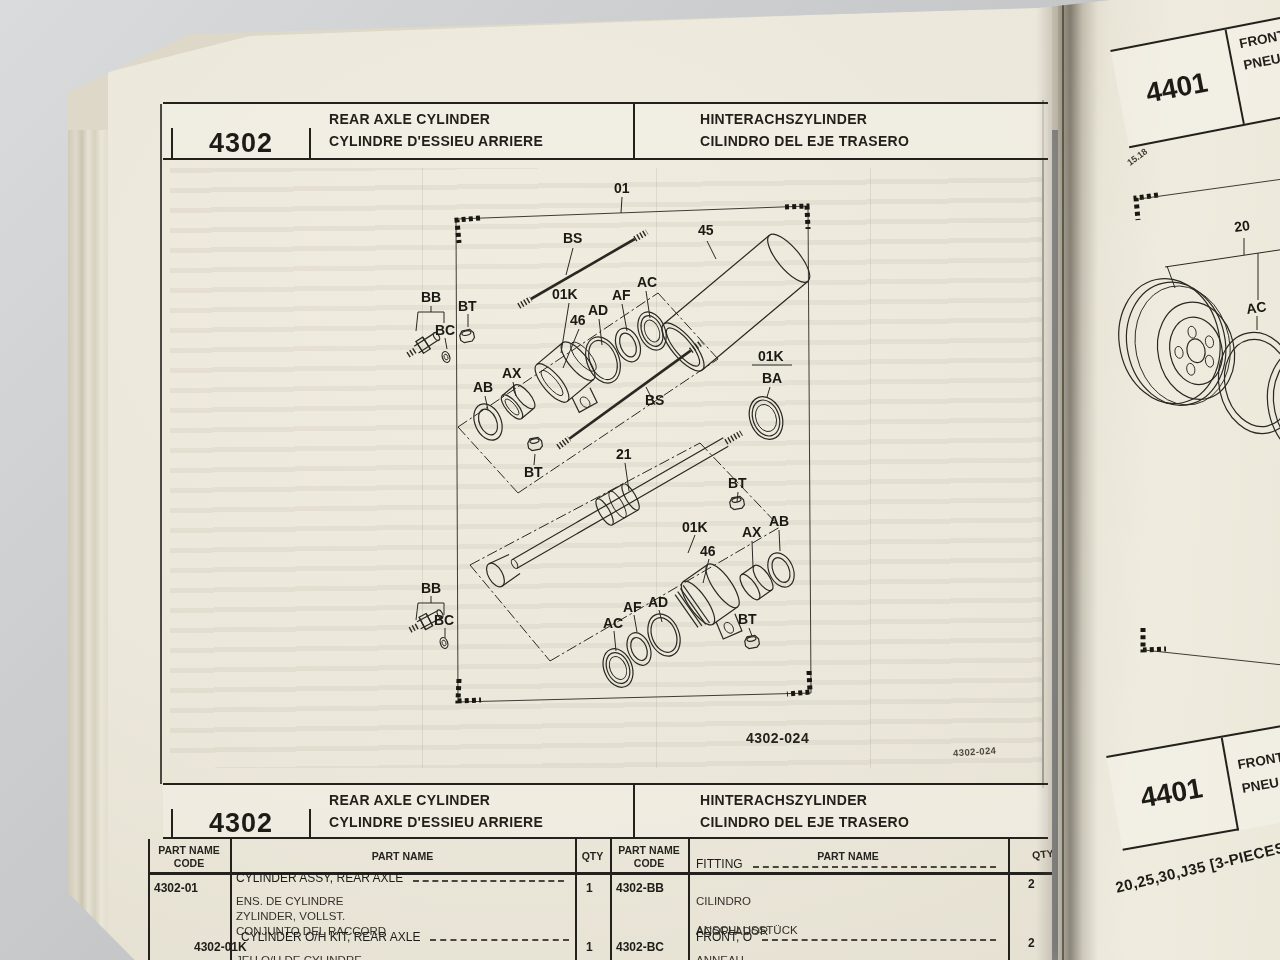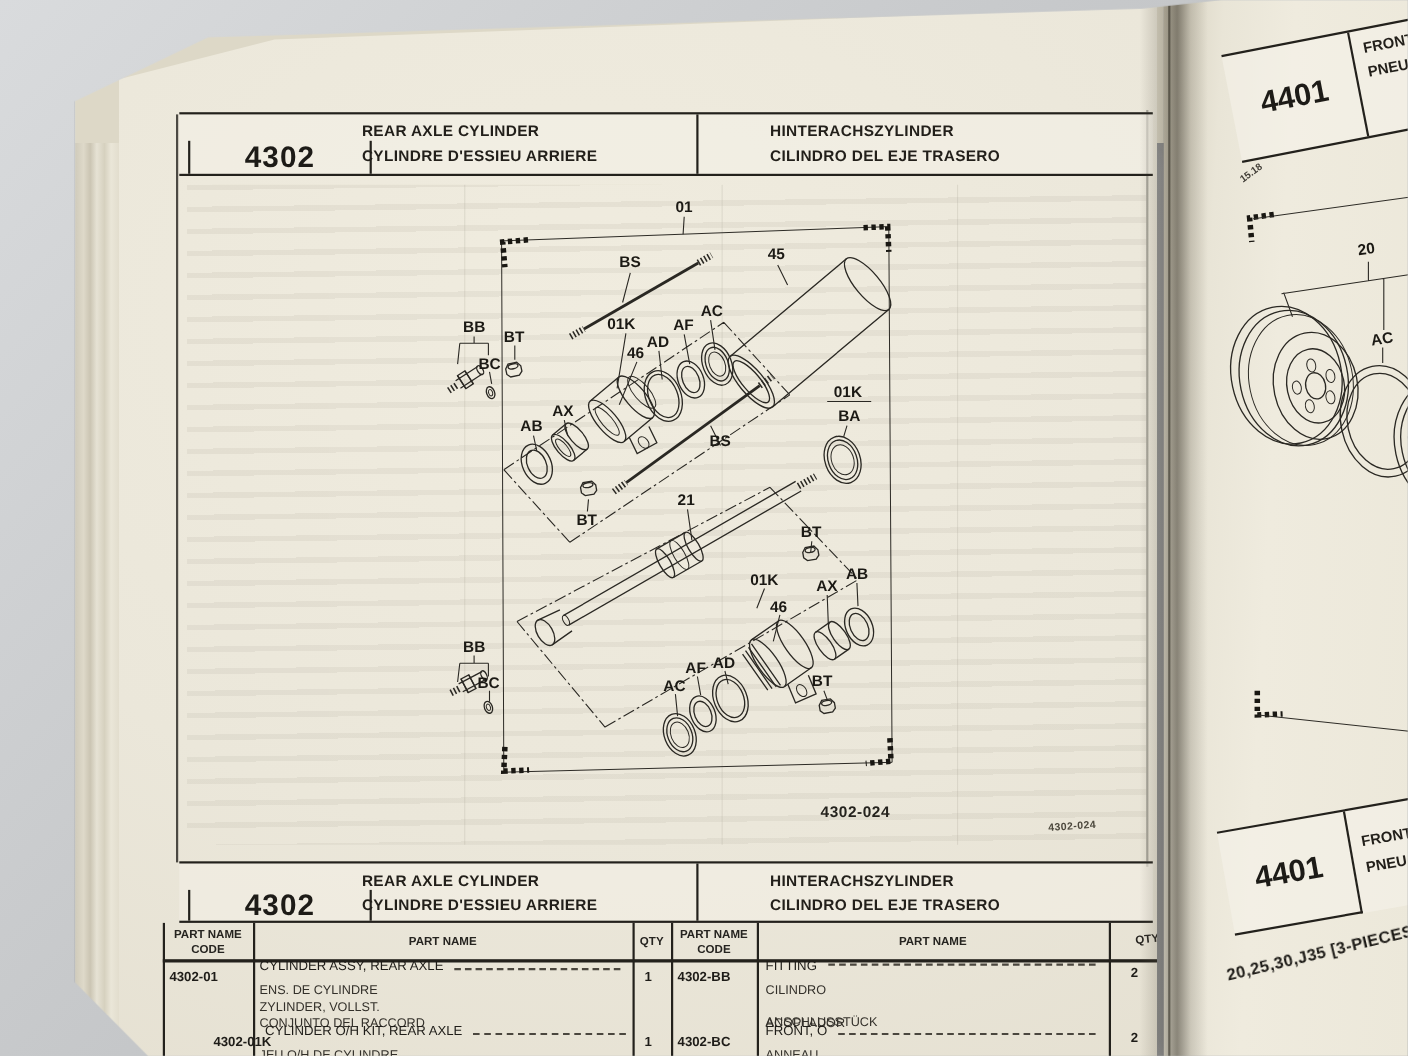--- a/index.html
+++ b/index.html
@@ -17,21 +17,21 @@
   
   .left-page{position:absolute;left:40px;top:0;width:944px;height:960px;
       background:radial-gradient(120% 90% at 45% 30%,#f0ecdf 0%,#ebe7da 55%,#e4dfd0 100%);
       clip-path:polygon(0 72px,15% 36px,100% 6px,100% 100%,0 100%);}
   .vline{position:absolute;width:2px;background:#2f2d28;}
   .ghost{position:absolute;left:62px;top:168px;width:872px;height:600px;opacity:.5;filter:blur(.7px);
       background:repeating-linear-gradient(179.3deg,rgba(122,115,100,.17) 0 5px,rgba(122,115,100,0) 5px 20px);}
   .ghost .gv{position:absolute;top:0;bottom:0;width:1px;background:rgba(115,108,94,.28);}
   
   .band{position:absolute;border-top:2px solid #23211c;border-bottom:2px solid #23211c;background:rgba(244,241,232,.55);}
-  .band .codecell{position:absolute;left:8px;top:0;bottom:0;width:167px;
+  .band .codecell{position:absolute;left:8px;top:0;bottom:0;width:140px;
       border-left:2px solid #23211c;border-right:2px solid #23211c;
       display:flex;align-items:center;justify-content:center;font-size:27px;font-weight:bold;color:#1d1b17;letter-spacing:1px;margin-top:24px;}
   .band .t1{position:absolute;left:166px;top:7px;font-size:14px;font-weight:bold;color:#221f1a;letter-spacing:.3px;}
   .band .t2{position:absolute;left:166px;top:29px;font-size:14px;font-weight:bold;color:#221f1a;letter-spacing:.3px;}
   .band .div2{position:absolute;left:470px;top:0;bottom:0;width:2px;background:#23211c;}
   .band .t3{position:absolute;left:537px;top:7px;font-size:14px;font-weight:bold;color:#221f1a;letter-spacing:.3px;}
   .band .t4{position:absolute;left:537px;top:29px;font-size:14px;font-weight:bold;color:#221f1a;letter-spacing:.3px;}
   
   .ptable{position:absolute;left:40px;top:839px;width:938px;height:121px;border-top:0;}
   .ptable .colhead{position:absolute;left:0;top:0;width:100%;height:36px;border-bottom:3px solid #23211c;}
@@ -313,21 +313,21 @@
         <div class="alt" style="left:88px;top:86px;">CONJUNTO DEL RACCORD</div>
         <div class="code" style="left:6px;top:101px;margin-left:40px;">4302-01K</div>
         <div class="nrow" style="left:72px;top:91px;width:334px;margin-left:21px;">
           <span class="nm">CYLINDER O/H KIT, REAR AXLE</span>
             <span class="leader"></span>
           </div>
         <div class="qty" style="left:438px;top:101px;">1</div>
         <div class="alt" style="left:88px;top:115px;">JEU O/H DE CYLINDRE</div>
 
         <div class="code" style="left:468px;top:42px;text-align:right;">4302-BB</div>
-        <div class="nrow" style="left:548px;top:32px;width:306px;align-items:center;">
+        <div class="nrow" style="left:548px;top:18px;width:306px;">
           <span class="nm">FITTING</span>
             <span class="leader"></span>
           </div>
         <div class="qty" style="left:880px;top:38px;">2</div>
         <div class="alt" style="left:548px;top:56px;">CILINDRO</div>
         <div class="alt" style="left:548px;top:85px;">ANSCHLUSSTÜCK</div>
         <div class="alt" style="left:548px;top:86px;">ACOPLADOR</div>
         <div class="code" style="left:468px;top:101px;">4302-BC</div>
         <div class="nrow" style="left:548px;top:91px;width:306px;">
           <span class="nm">FRONT, O</span>

